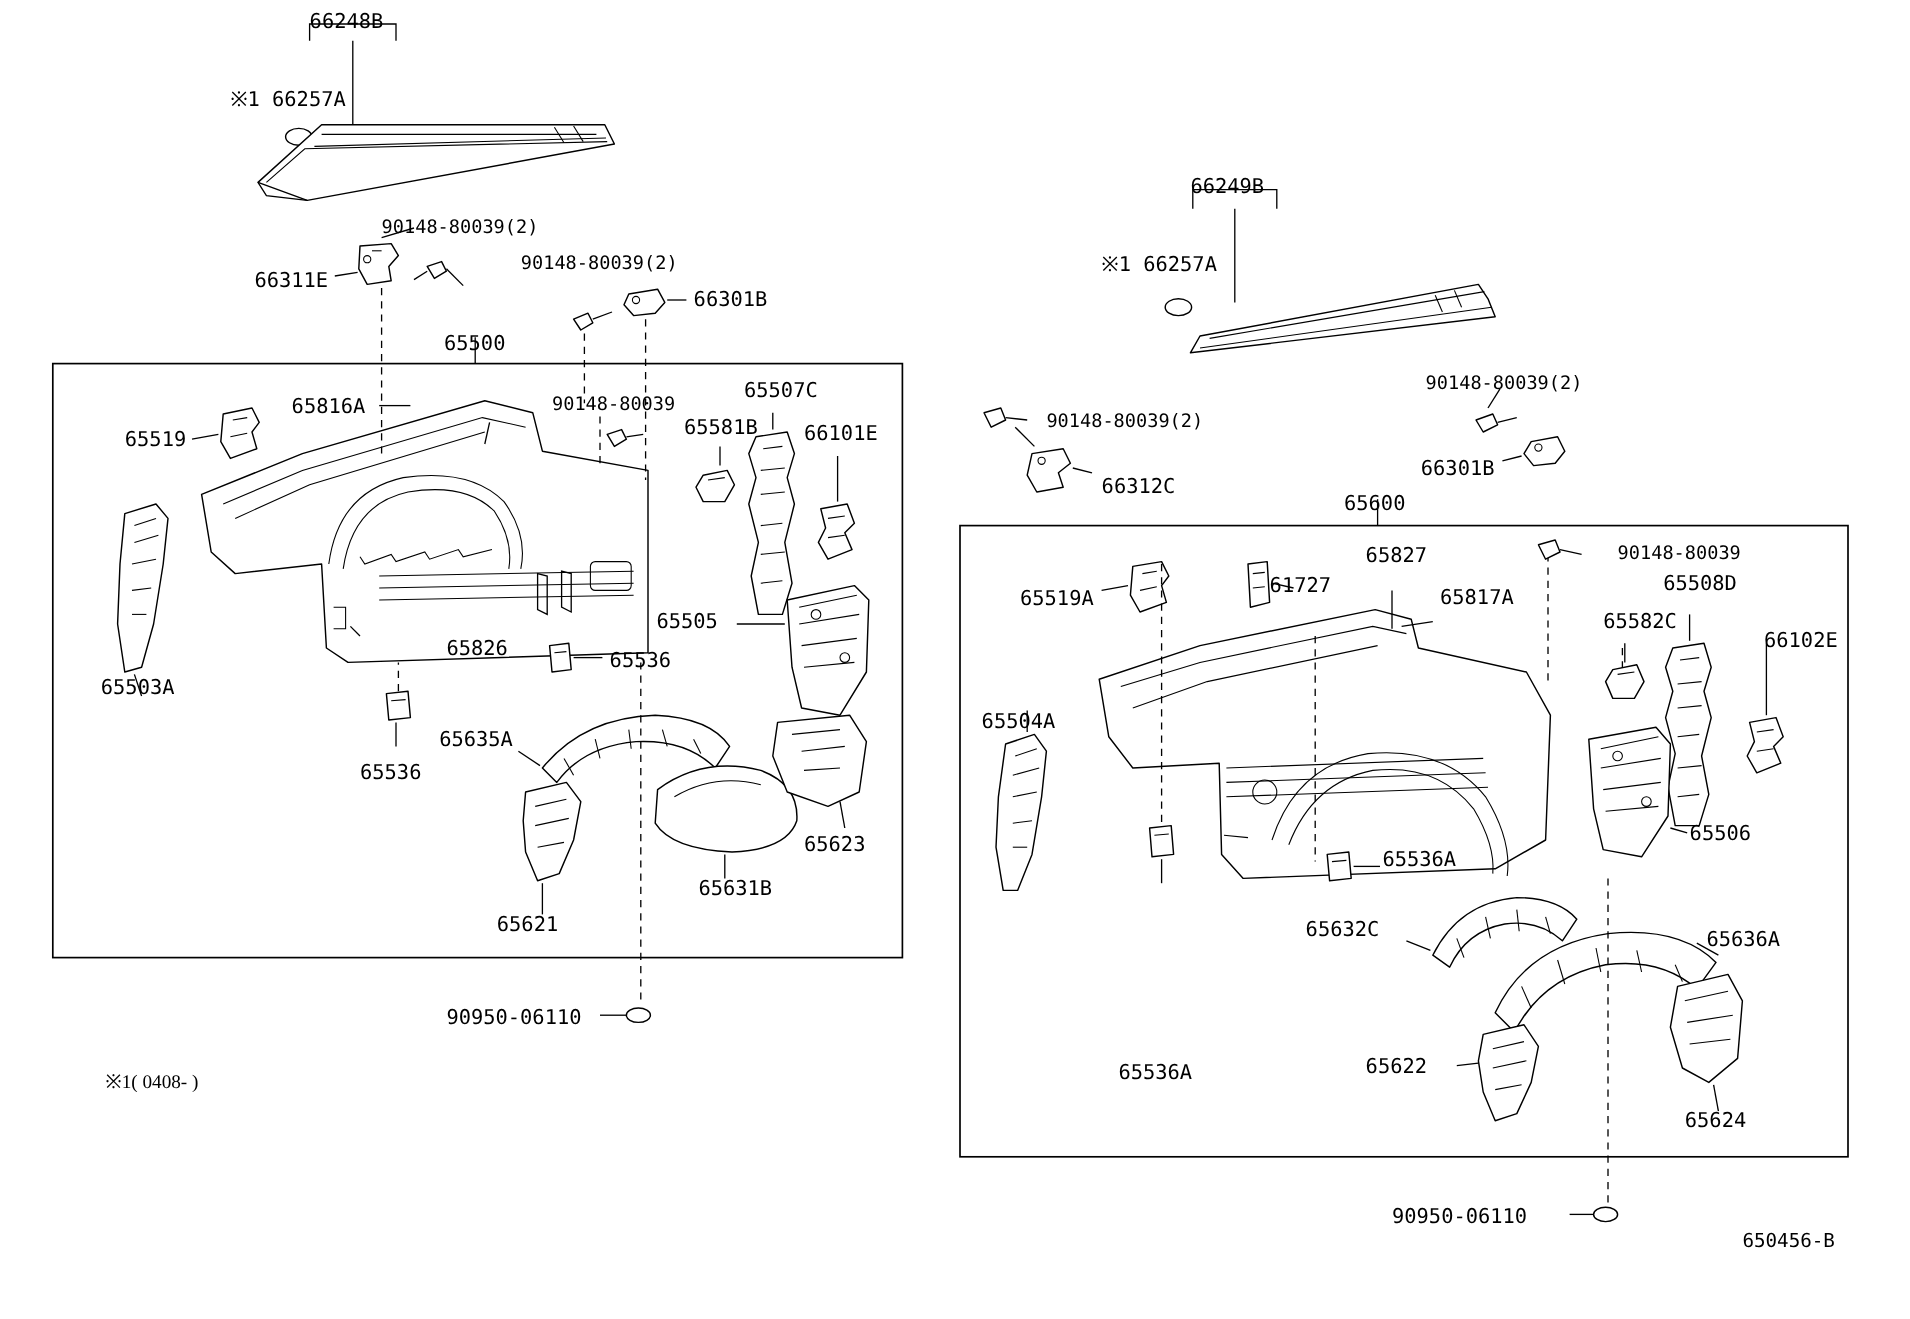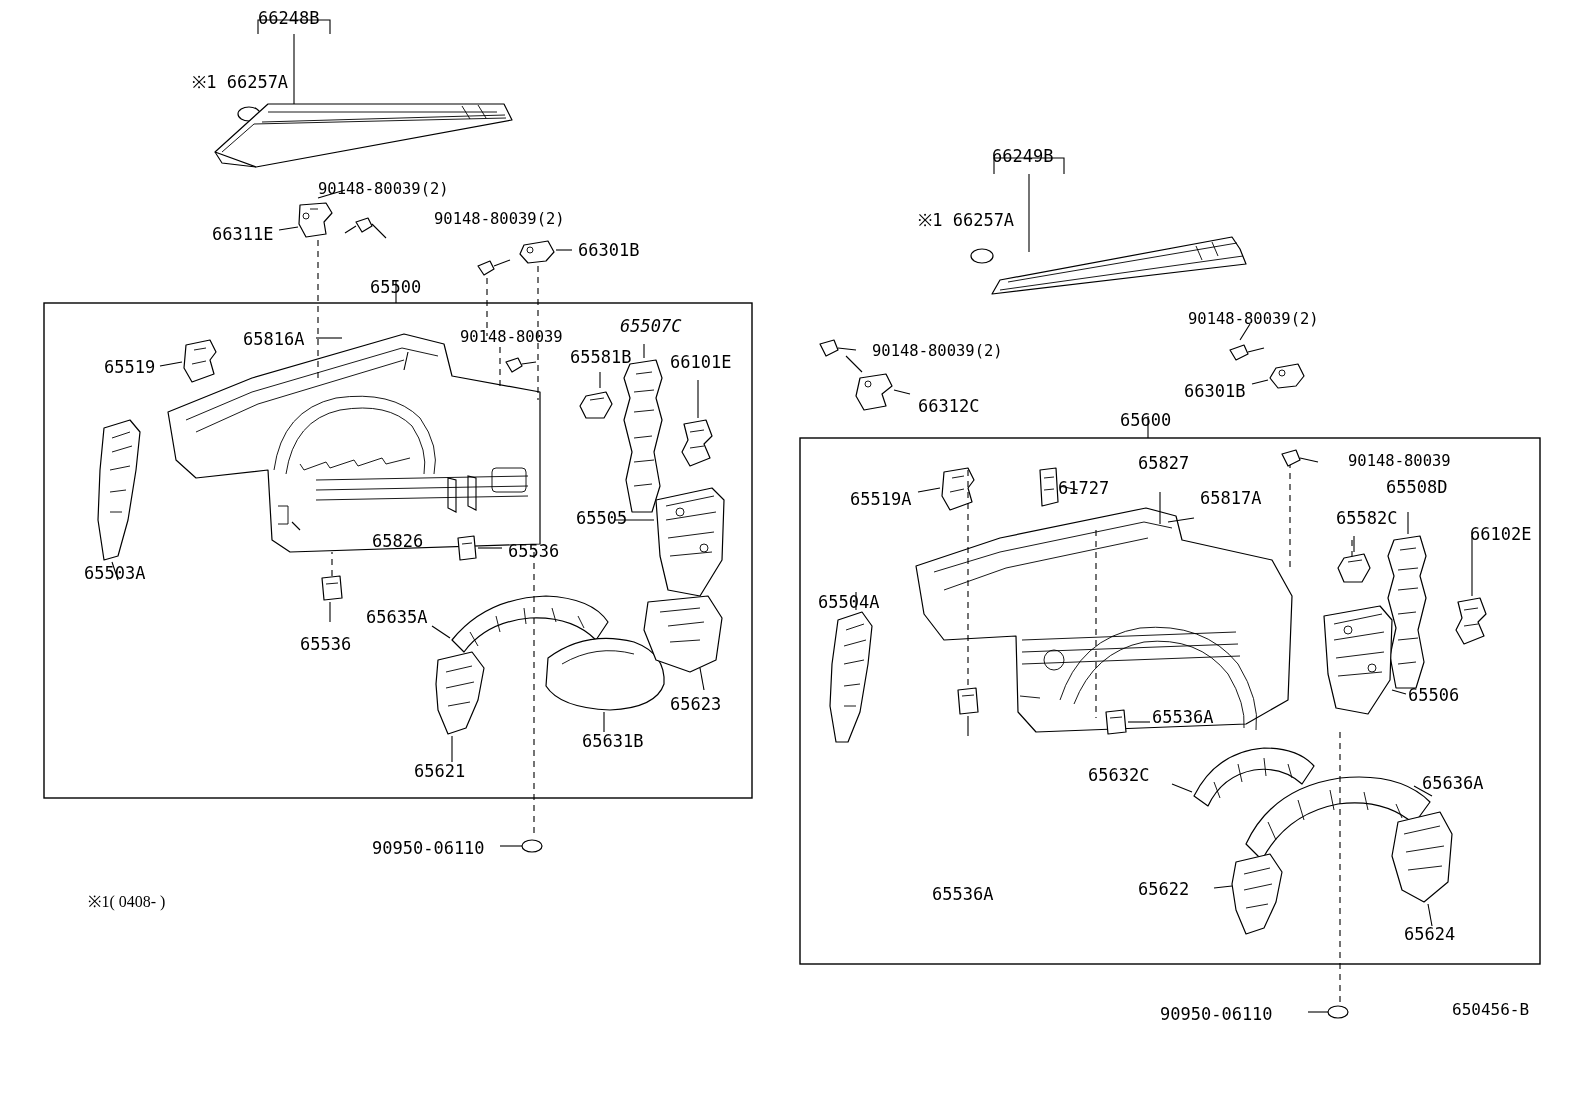--- a/index.html
+++ b/index.html
@@ -296,28 +296,28 @@
   <div class="lbl" style="left:258px;top:8px;">66248B</div>
   <div class="lbl" style="left:192px;top:70px;">※1 66257A</div>
   <div class="lbl sm" style="left:318px;top:180px;">90148-80039(2)</div>
   <div class="lbl" style="left:212px;top:224px;">66311E</div>
   <div class="lbl sm" style="left:434px;top:210px;">90148-80039(2)</div>
   <div class="lbl" style="left:578px;top:240px;">66301B</div>
   <div class="lbl" style="left:370px;top:277px;">65500</div>
   <div class="lbl" style="left:243px;top:329px;">65816A</div>
   <div class="lbl" style="left:104px;top:357px;">65519</div>
   <div class="lbl sm" style="left:460px;top:328px;">90148-80039</div>
-  <div class="lbl" style="left:620px;top:316px;font-style:italic;">65507C</div>
+  <div class="lbl" style="left:620px;top:316px;">65507C</div>
   <div class="lbl" style="left:570px;top:347px;">65581B</div>
   <div class="lbl" style="left:670px;top:352px;">66101E</div>
   <div class="lbl" style="left:84px;top:563px;">65503A</div>
   <div class="lbl" style="left:372px;top:531px;">65826</div>
   <div class="lbl" style="left:508px;top:541px;">65536</div>
   <div class="lbl" style="left:300px;top:634px;">65536</div>
-  <div class="lbl" style="left:576px;top:508px;">65505</div>
+  <div class="lbl" style="left:547px;top:508px;">65505</div>
   <div class="lbl" style="left:366px;top:607px;">65635A</div>
   <div class="lbl" style="left:670px;top:694px;">65623</div>
   <div class="lbl" style="left:582px;top:731px;">65631B</div>
   <div class="lbl" style="left:414px;top:761px;">65621</div>
   <div class="lbl" style="left:372px;top:838px;">90950-06110</div>
   <div class="lbl foot" style="left:88px;top:890px;">※1( 0408-        )</div>
 
   <div class="lbl" style="left:992px;top:146px;">66249B</div>
   <div class="lbl" style="left:918px;top:208px;">※1 66257A</div>
   <div class="lbl sm" style="left:1188px;top:310px;">90148-80039(2)</div>
@@ -336,15 +336,15 @@
   <div class="lbl" style="left:818px;top:592px;">65504A</div>
   <div class="lbl" style="left:1152px;top:707px;">65536A</div>
   <div class="lbl" style="left:932px;top:884px;">65536A</div>
   <div class="lbl" style="left:1408px;top:685px;">65506</div>
   <div class="lbl" style="left:1088px;top:765px;text-align:center;">65632C</div>
   <div class="lbl" style="left:1422px;top:773px;">65636A</div>
   <div class="lbl" style="left:1138px;top:879px;">65622</div>
   <div class="lbl" style="left:1404px;top:924px;">65624</div>
   <div class="lbl" style="left:1160px;top:1004px;">90950-06110</div>
 
-  <div class="lbl code" style="left:1452px;top:1000px;">650456-B</div>
+  <div class="lbl code" style="left:1452px;top:1024px;">650456-B</div>
 
 </div>
 
 </body></html>

